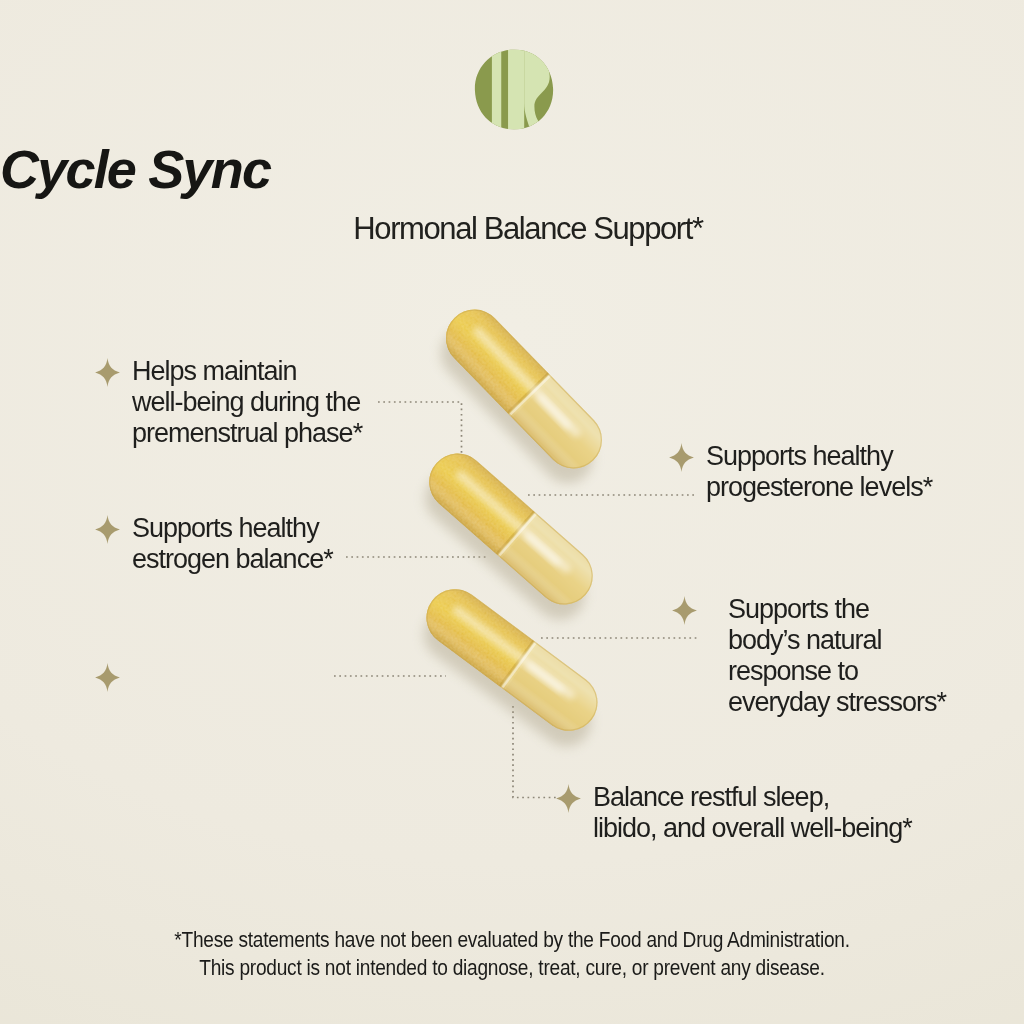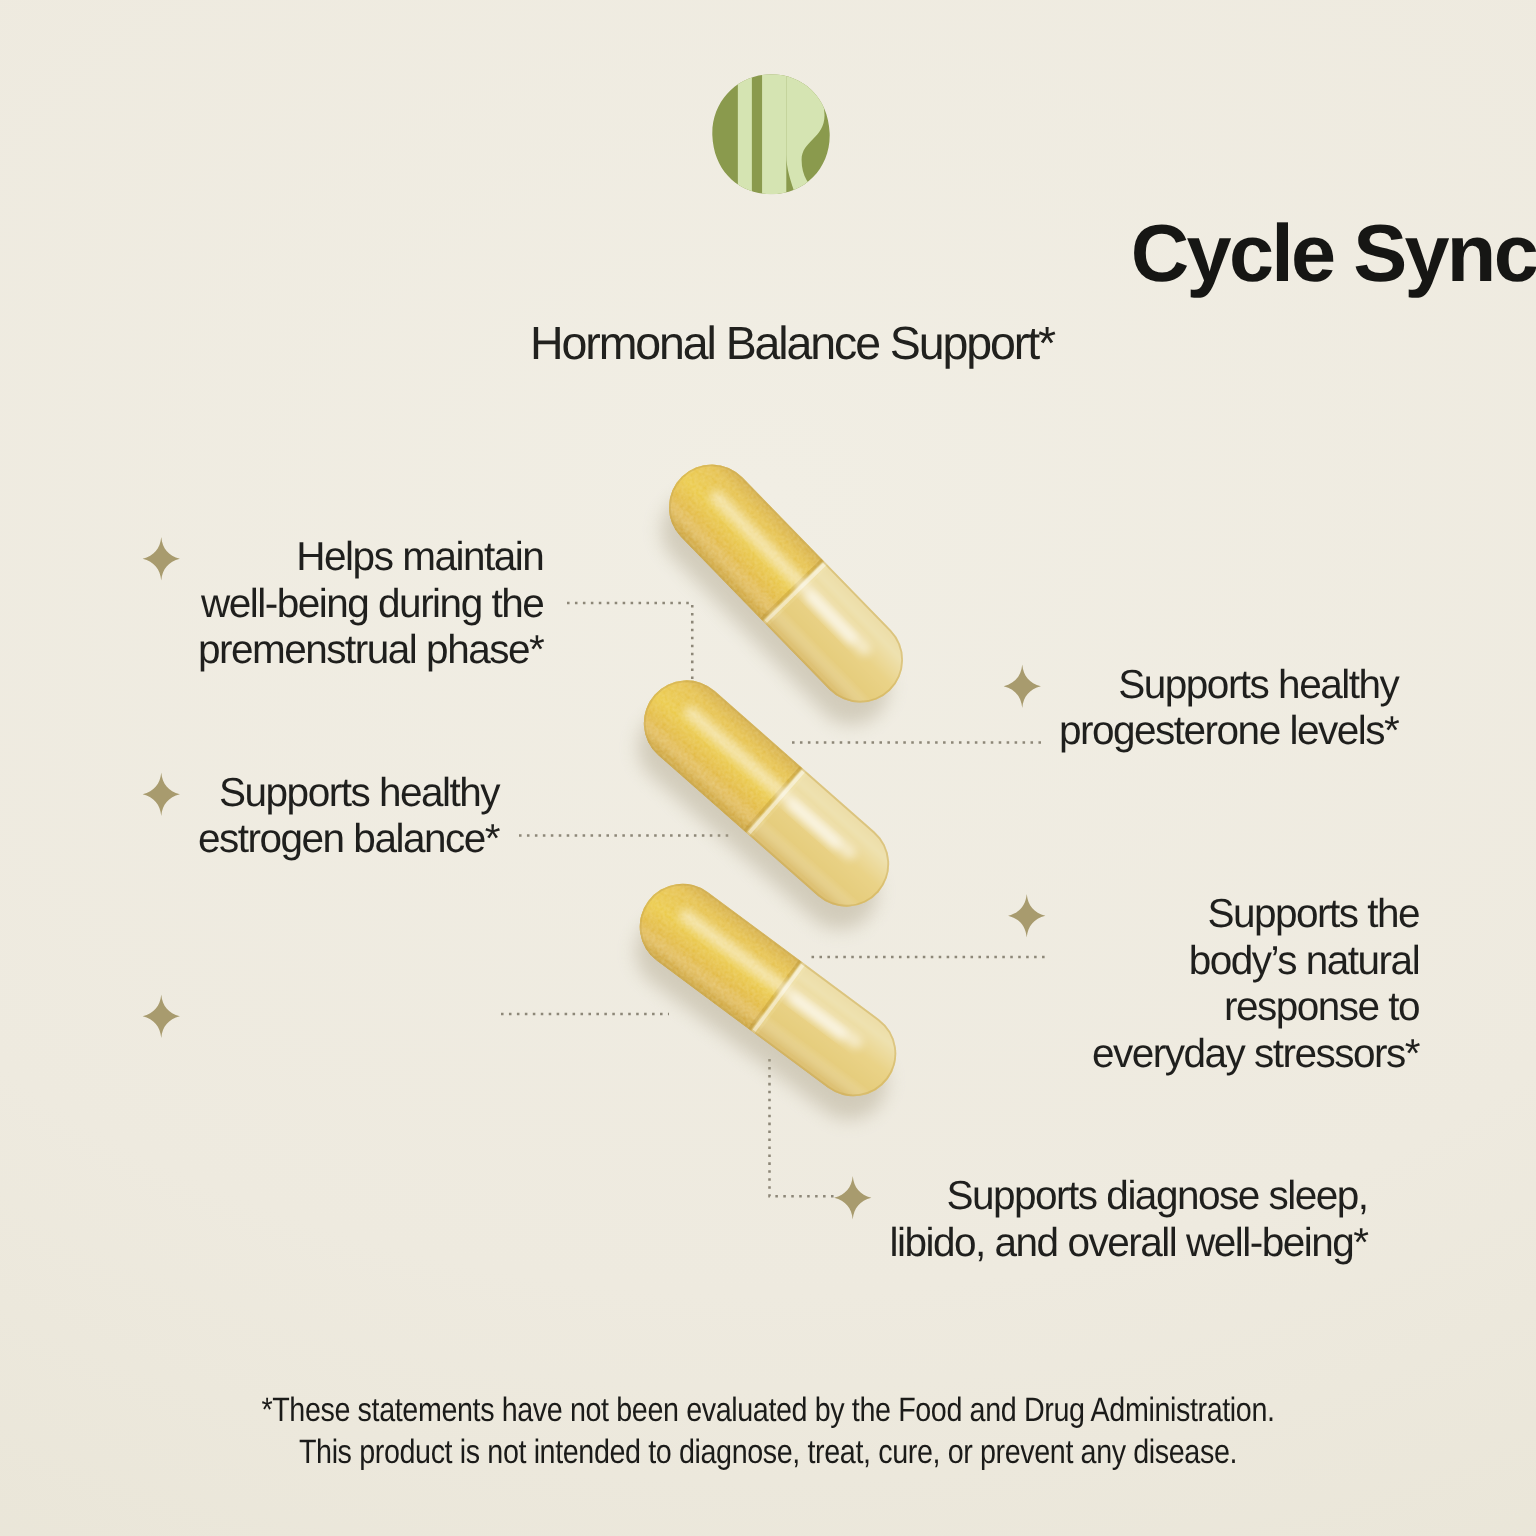--- a/index.html
+++ b/index.html
@@ -4,30 +4,30 @@
 <style>
   html,body{margin:0;padding:0;background:#d8d4c6;}
   .canvas{
     position:relative;width:1024px;height:1024px;overflow:hidden;
     background:radial-gradient(130% 95% at 50% 32%, #F1EEE4 0%, #EEEADF 55%, #E7E3D4 100%);
     font-family:"Liberation Sans","DejaVu Sans",sans-serif;
     color:#1F1F1D;
   }
   .logo{position:absolute;left:470px;top:47px;width:88px;height:85px;}
   .title{
-    position:absolute;left:0;right:0;top:138px;text-align:right;
-    font-size:54px;font-weight:700;letter-spacing:-1.8px;color:#161614;
+    position:absolute;left:0;right:0;top:138px;text-align:left;
+    font-size:54px;font-weight:700;letter-spacing:-1.8px;color:#161614;font-style:italic;
   }
   .subtitle{
     position:absolute;left:0;right:0;top:211px;text-align:center;
     font-size:31px;font-weight:400;letter-spacing:-1.4px;color:#21211E;padding-left:32px;
   }
   .scene{position:absolute;left:0;top:0;width:1024px;height:1024px;}
   .dot{fill:none;stroke:#8D8778;stroke-width:1.7;stroke-dasharray:1.7 3.6;}
-  .callout{position:absolute;display:flex;align-items:flex-start;gap:12px;text-align:right;}
+  .callout{position:absolute;display:flex;align-items:flex-start;gap:12px;}
   .callout .sparkle{flex:0 0 auto;margin-top:2px;}
   .callout .ctext{
     font-size:27px;line-height:31px;letter-spacing:-1px;
     white-space:pre-line;color:#1F1F1D;
   }
   .footer{
     position:absolute;left:0;right:0;top:926px;text-align:center;
     font-size:22.5px;line-height:27.5px;letter-spacing:-0.3px;color:#1B1B19;
     transform:scaleX(0.85);transform-origin:50% 50%;
   }
@@ -153,21 +153,21 @@
     <div class="ctext">Supports the
 body’s natural
 response to
 everyday stressors*</div>
   </div>
 
   <div class="callout" style="left:556px;top:782px;">
     <svg class="sparkle" width="25" height="29" viewBox="0 0 24 28" aria-hidden="true">
       <path fill="#A89B6E" d="M12,0 C12.8,7.5 16.5,12 24,14 C16.5,16 12.8,20.5 12,28 C11.2,20.5 7.5,16 0,14 C7.5,12 11.2,7.5 12,0 Z"></path>
     </svg>
-    <div class="ctext">Supports diagnose sleep,
+    <div class="ctext">Balance restful sleep,
 libido, and overall well-being*</div>
   </div>
 
   <div class="footer">
     <div>*These statements have not been evaluated by the Food and Drug Administration.</div>
     <div>This product is not intended to diagnose, treat, cure, or prevent any disease.</div>
   </div>
 
 </div>
 

